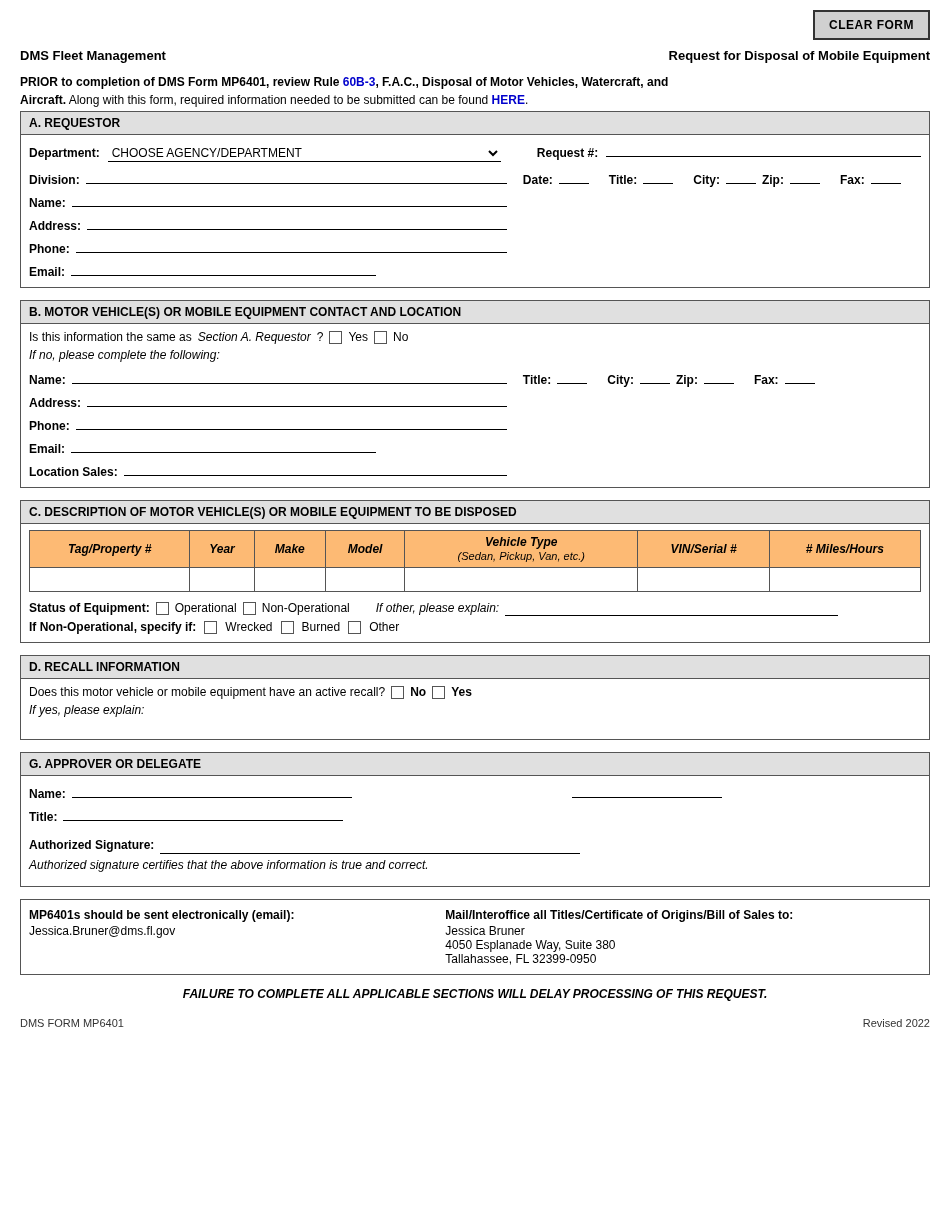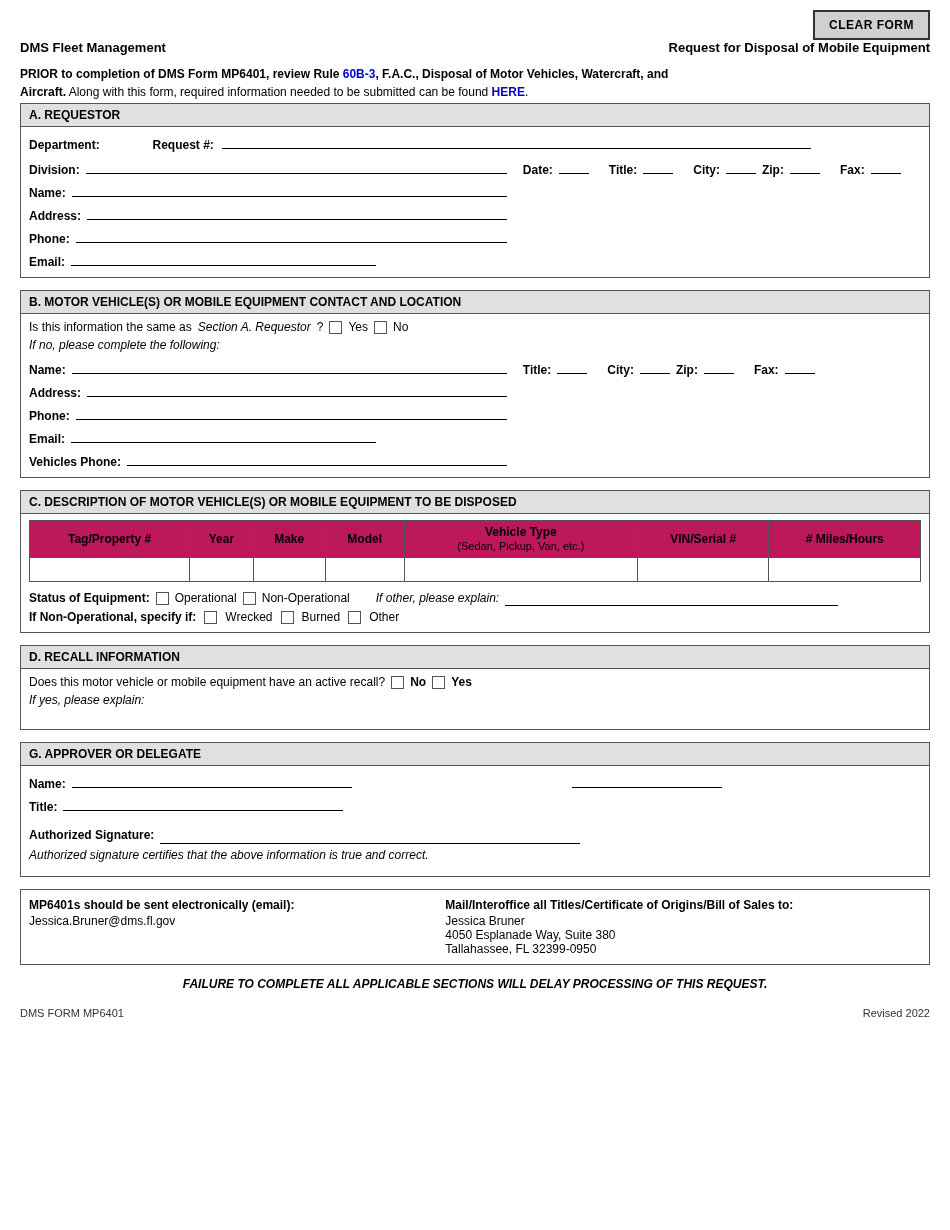--- a/index.html
+++ b/index.html
@@ -8,21 +8,21 @@
       font-size: 12px;
       background: #fff;
       color: #000;
       width: 950px;
       min-height: 1230px;
       padding: 10px 20px 20px 20px;
     }
     .top-bar {
       display: flex;
       justify-content: flex-end;
-      margin-bottom: 0;
+      margin-bottom: 8px;
     }
     .clear-form-btn {
       background: #d0d0d0;
       border: 2px solid #333;
       font-weight: bold;
       font-size: 12px;
       padding: 6px 14px;
       cursor: pointer;
       letter-spacing: 0.5px;
     }
@@ -137,21 +137,22 @@
       margin-bottom: 8px;
       font-size: 12px;
     }
     .vehicle-table th, .vehicle-table td {
       border: 1px solid #555;
       padding: 4px 6px;
       text-align: center;
     }
     .vehicle-table th {
       font-weight: bold;
-      background: #be185d;
+      background: #fdba74;
+      font-style: italic;
     }
     .vehicle-table td {
       height: 24px;
     }
     .if-other {
       font-style: italic;
       margin-left: 20px;
     }
     .non-op-row {
       display: flex;
@@ -221,20 +222,23 @@
   <span class="bold-text">PRIOR to completion of DMS Form MP6401, review Rule </span><a href="#">60B-3</a><span class="bold-text">, F.A.C., Disposal of Motor Vehicles, Watercraft, and</span><br>
   <span class="bold-text">Aircraft.</span><span> Along with this form, required information needed to be submitted can be found </span><a href="#">HERE</a><span>.</span>
 </div>
 
 <div class="section">
   <div class="section-header">A.  REQUESTOR</div>
   <div class="section-body">
 
     <div class="form-row" style="margin-bottom:6px;">
       <span class="form-label">Department:</span>
+      <select class="dept-select">
+        <option>CHOOSE AGENCY/DEPARTMENT</option>
+      </select>
       <span style="flex:0.05"></span>
       <span class="form-label">Request #:</span>
       <div class="form-underline" style="flex:0.8;"></div>
     </div>
     <div class="two-col">
       <div class="col-left">
         <div class="inline-row">
           <span class="form-label">Division:</span>
           <div class="form-underline"></div>
         </div>
@@ -305,21 +309,21 @@
         </div>
         <div class="inline-row">
           <span class="form-label">Phone:</span>
           <div class="form-underline"></div>
         </div>
         <div class="inline-row">
           <span class="form-label">Email:</span>
           <div class="form-underline" style="flex:0.7;"></div>
         </div>
         <div class="inline-row">
-          <span class="form-label">Vehicles Phone:</span>
+          <span class="form-label">Location Sales:</span>
           <div class="form-underline"></div>
         </div>
       </div>
       <div class="col-right">
         <div class="inline-row">
           <span class="form-label">Title:</span>
           <div class="form-underline"></div>
         </div>
         <div class="inline-row">
           <span class="form-label">City:</span>

